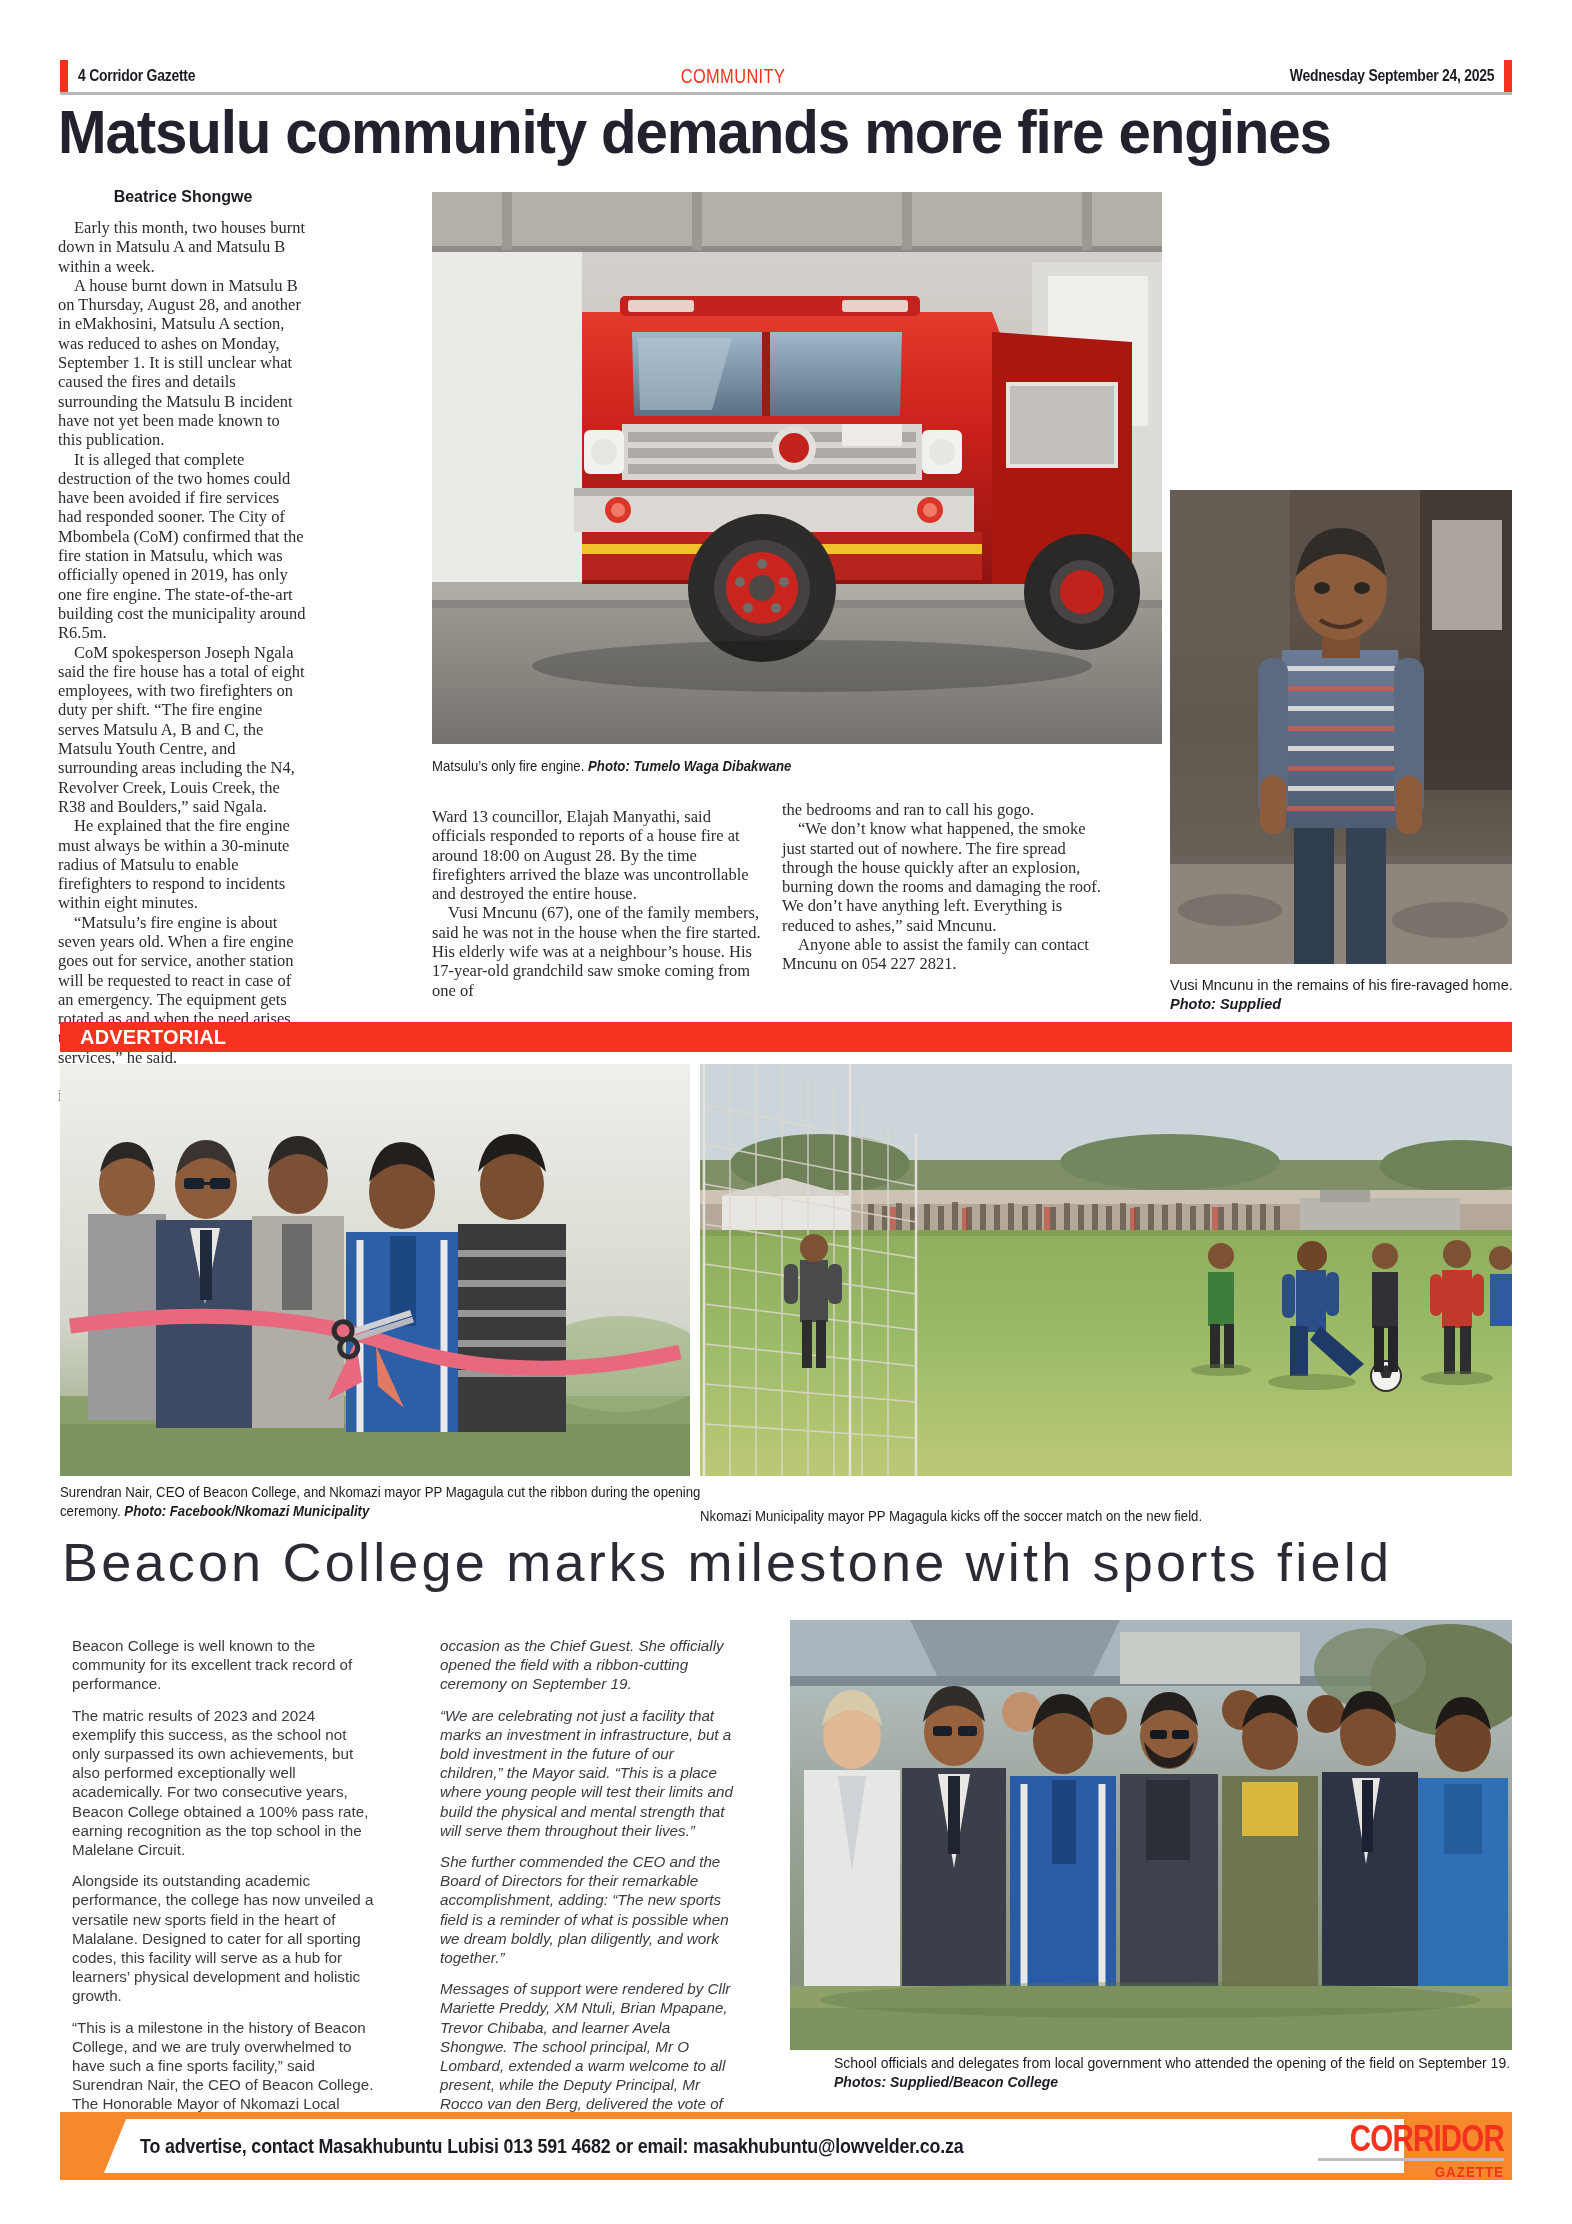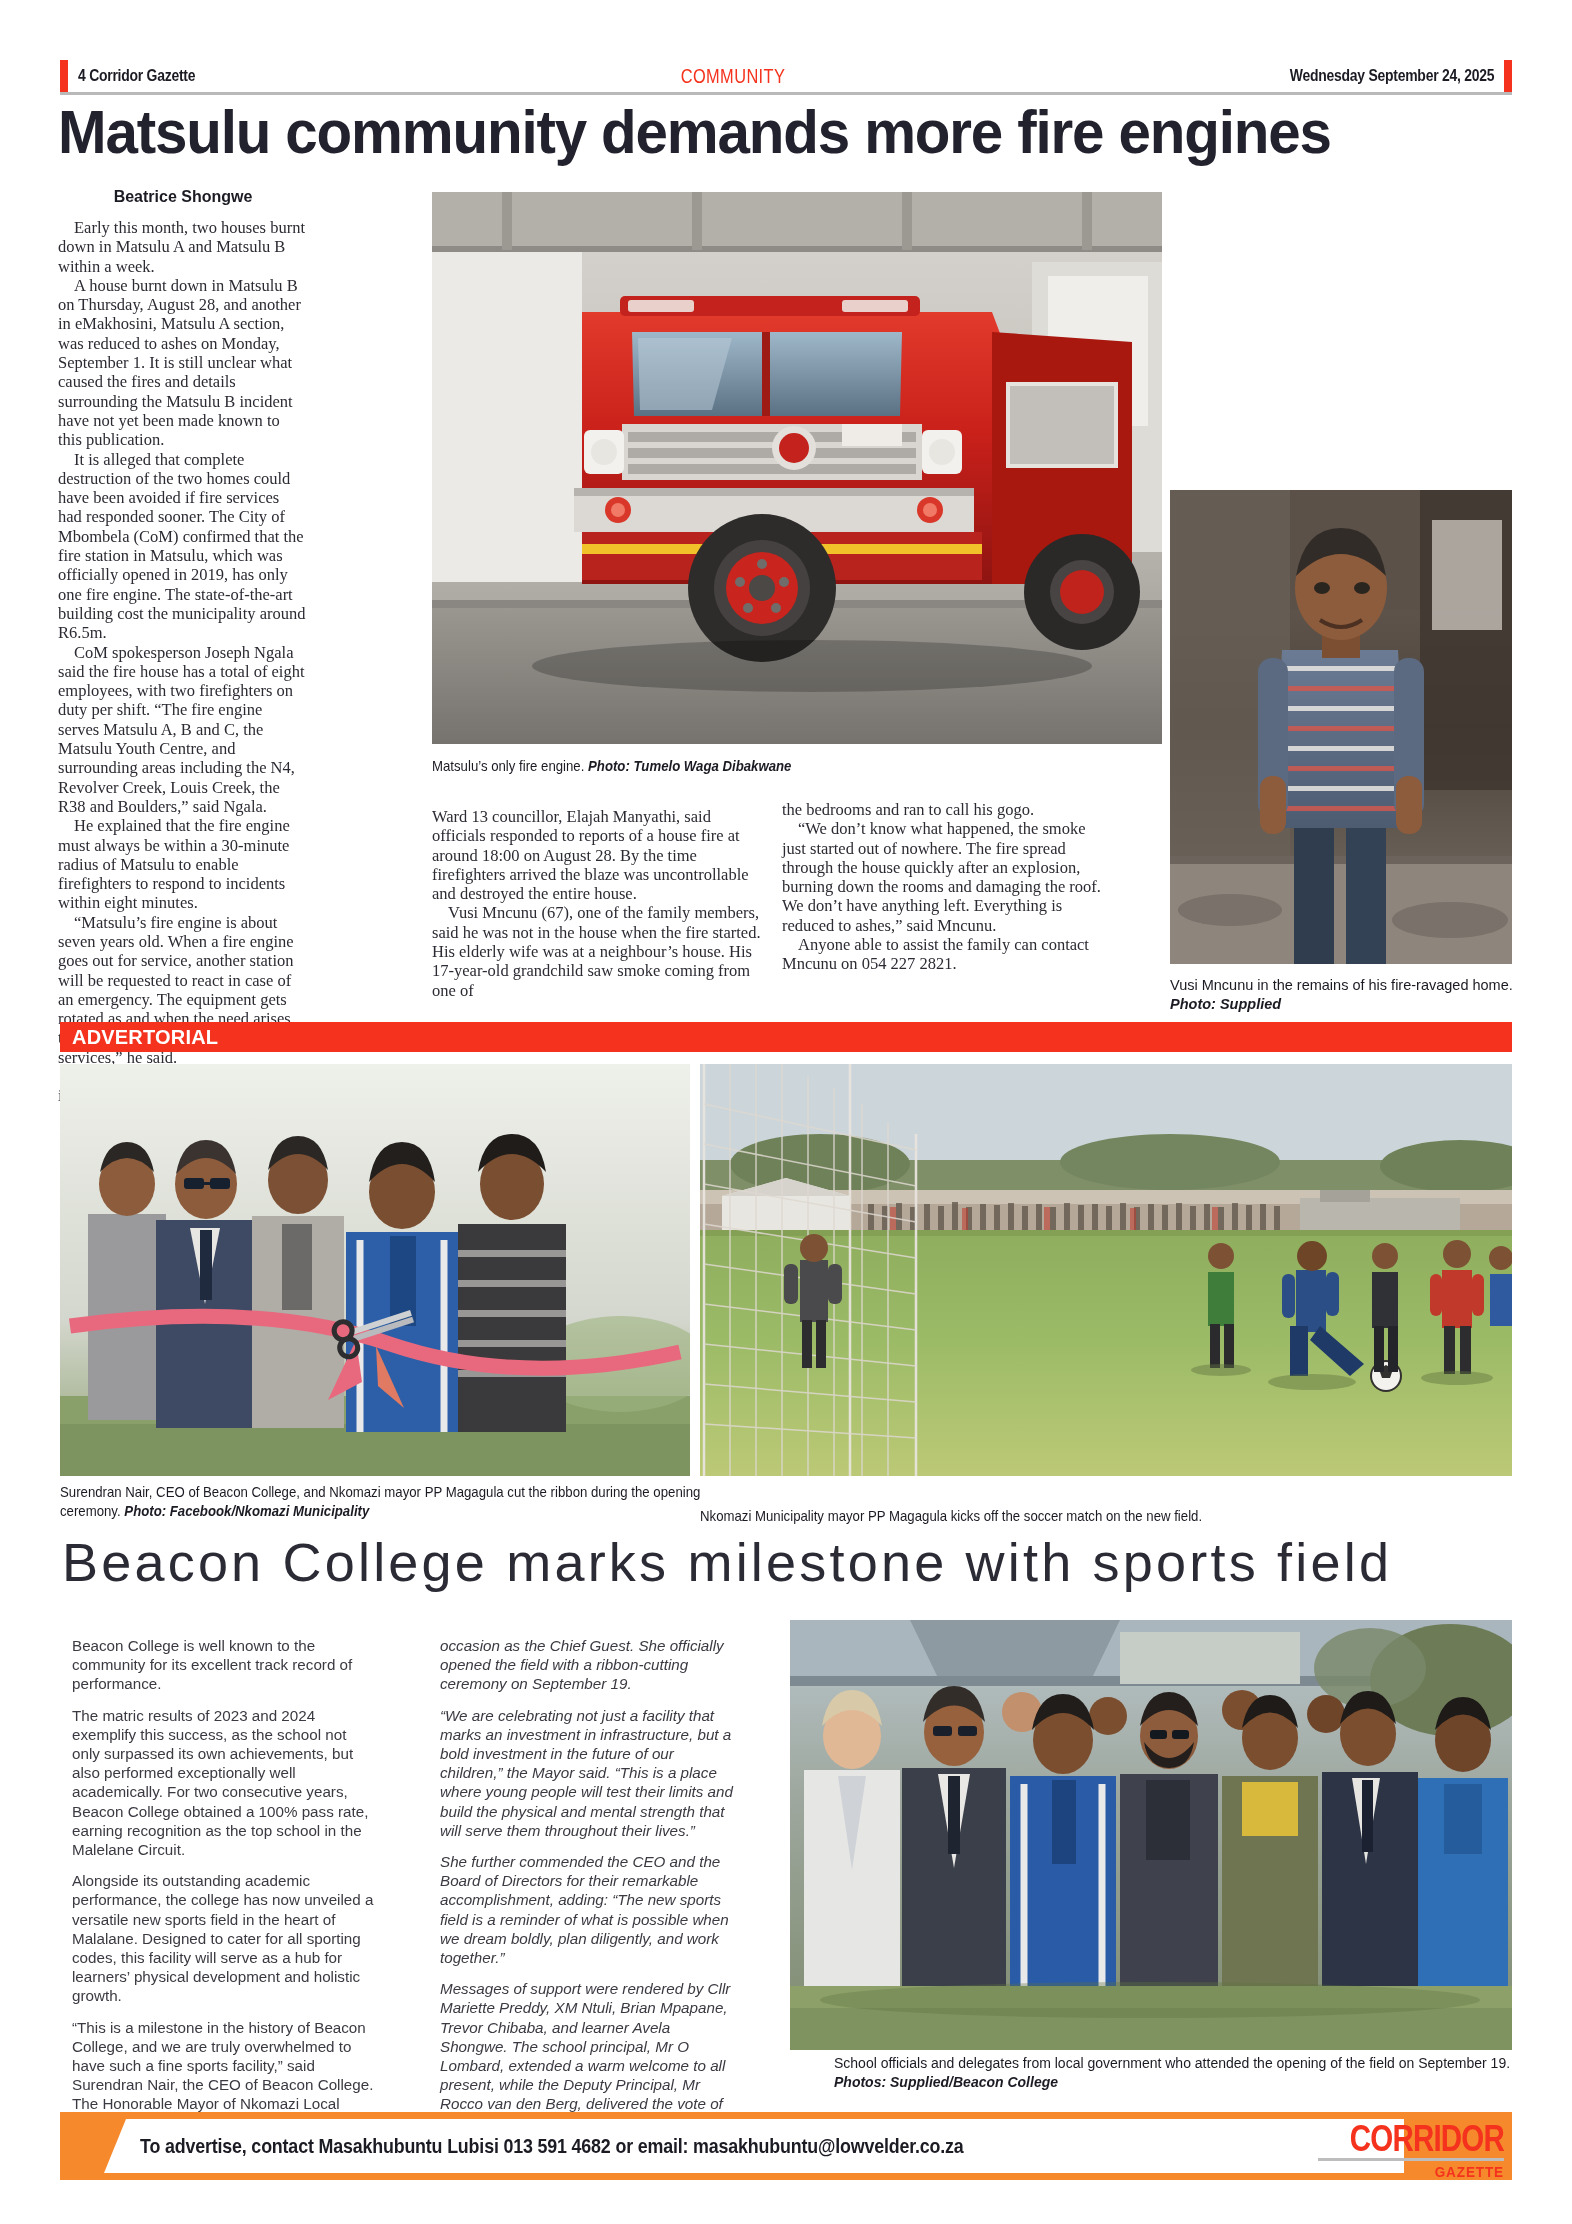--- a/index.html
+++ b/index.html
@@ -159,21 +159,21 @@
     height: 30px;
     background: #f4321d;
     display: flex;
     align-items: center;
   }
   .advertorial-label {
     font-family: "Liberation Sans", sans-serif;
     font-weight: bold;
     font-size: 20px;
     color: #ffffff;
-    padding-left: 12px;
+    padding-left: 20px;
     letter-spacing: 0.2px;
   }
 
   
   .headline-beacon {
     position: absolute;
     left: 62px; top: 1532px;
     width: 1450px;
     font-family: "Liberation Sans Narrow", "Liberation Sans", sans-serif;
     font-weight: normal;

